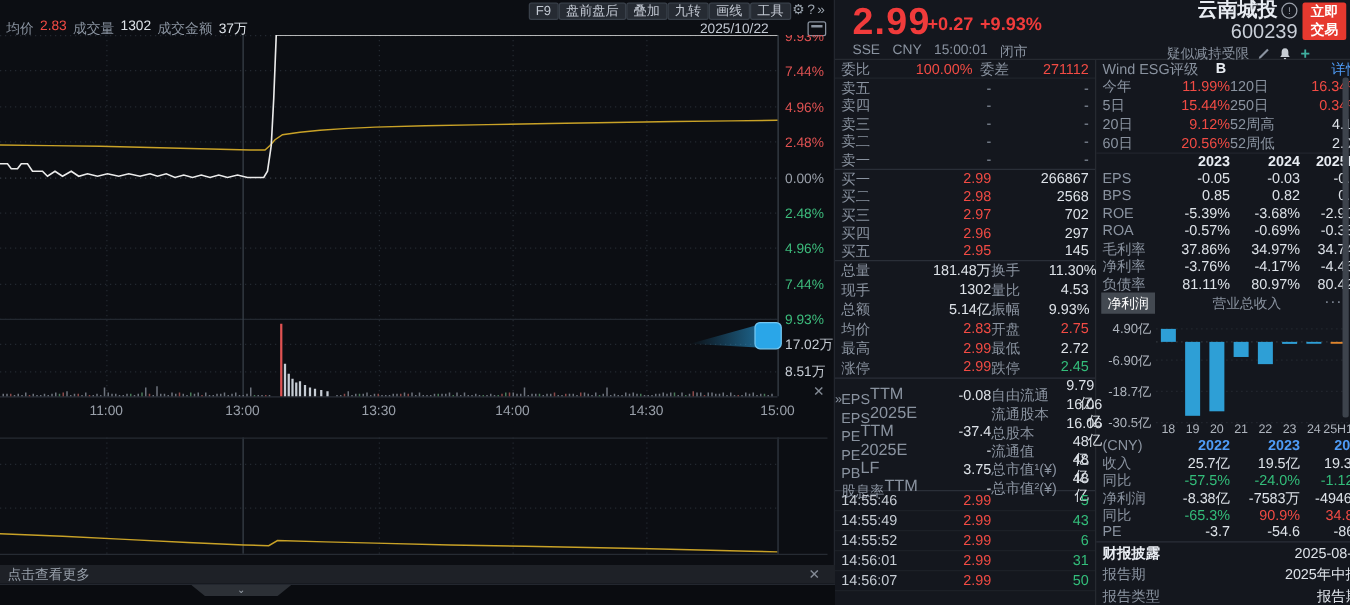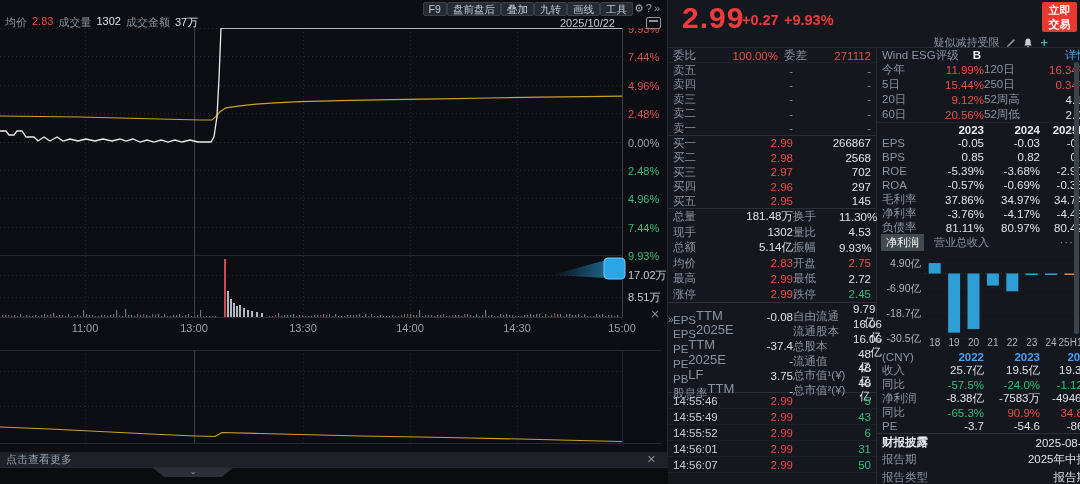--- a/index.html
+++ b/index.html
@@ -72,21 +72,21 @@
   .esgrow .lnk{margin-left:auto;color:#4f9cf7;}
   .retrow{height:15px;display:grid;grid-template-columns:36px 66px 52px 1fr;align-items:center;padding-left:5px;}
   .retrow .v{text-align:right;}
   #fin-table{border-top:1px solid #20242c;}
   .finhead{height:13px;display:grid;grid-template-columns:40px 62px 56px 53px;align-items:center;padding-left:5px;font-weight:bold;color:#e8ecf2;}
   .finhead div{text-align:right;}
   .finrow{height:14px;display:grid;grid-template-columns:40px 62px 56px 53px;align-items:center;padding-left:5px;}
   .finrow .v{text-align:right;}
   #tabs-row{height:16px;display:flex;align-items:center;gap:10px;padding-left:4px;}
   #tab-sel{background:#434951;color:#fff;padding:1px 5px;font-size:11px;}
-  #tab-oth{color:#8a93a0;font-size:11px;}
+  #tab-oth{color:#8a93a0;font-size:11px;margin-left:36px;}
   #tab-more{margin-left:auto;margin-right:14px;color:#8a93a0;letter-spacing:1px;}
   .cnyhead{height:13px;display:grid;grid-template-columns:40px 62px 56px 53px;align-items:center;padding-left:5px;}
   .cnyhead div{text-align:right;font-weight:bold;color:#4f9cf7;}
   .cnyhead .u{text-align:left;color:#8a93a0;font-weight:normal;}
   .cnyrow{height:14px;display:grid;grid-template-columns:40px 62px 56px 53px;align-items:center;padding-left:5px;}
   .cnyrow .v{text-align:right;}
   #footer-rows{border-top:1px solid #2a2f38;}
   .ftrow{height:17.3px;display:flex;align-items:center;padding-left:5px;}
   .ftrow .v{margin-left:auto;text-align:right;}
   .ftrow .bold{color:#e8ecf2;font-weight:bold;}
@@ -391,24 +391,34 @@
           <span>⌄</span>
         </div>
     </div>
   </div>
 
   <div id="right-section">
     <div id="quote-header">
       <span id="big-price">2.99</span>
       <span id="chg">+0.27</span>
       <span id="chg-pct">+9.93%</span>
+      <div id="name-block">
+        <div><span id="stock-name">云南城投</span><span id="info-circle">!</span></div>
+        <div id="stock-code">600239</div>
+      </div>
       <div id="trade-btn">
           <div>立即</div>
           <div>交易</div>
         </div>
+      <div id="mkt-row">
+        <span>SSE</span>
+        <span>CNY</span>
+        <span>15:00:01</span>
+        <span>闭市</span>
+      </div>
       <div id="alert-row">
         <span>疑似减持受限</span>
         <svg width="10" height="10" viewBox="0 0 10 10">
             <path d="M1 9 L2.6 8.6 L9 2.2 L7.8 1 L1.4 7.4 Z" fill="#8a93a0"></path>
           </svg>
         <svg width="10" height="10" viewBox="0 0 10 10">
             <path d="M5 0.5 C3 0.5 2.3 2 2.3 3.8 L2.3 6 L1.2 7.5 L8.8 7.5 L7.7 6 L7.7 3.8 C7.7 2 7 0.5 5 0.5 Z M4 8.3 A1 1 0 0 0 6 8.3 Z" fill="#c7cdd4"></path>
           </svg>
         <span id="plus-icon">+</span>
       </div>

